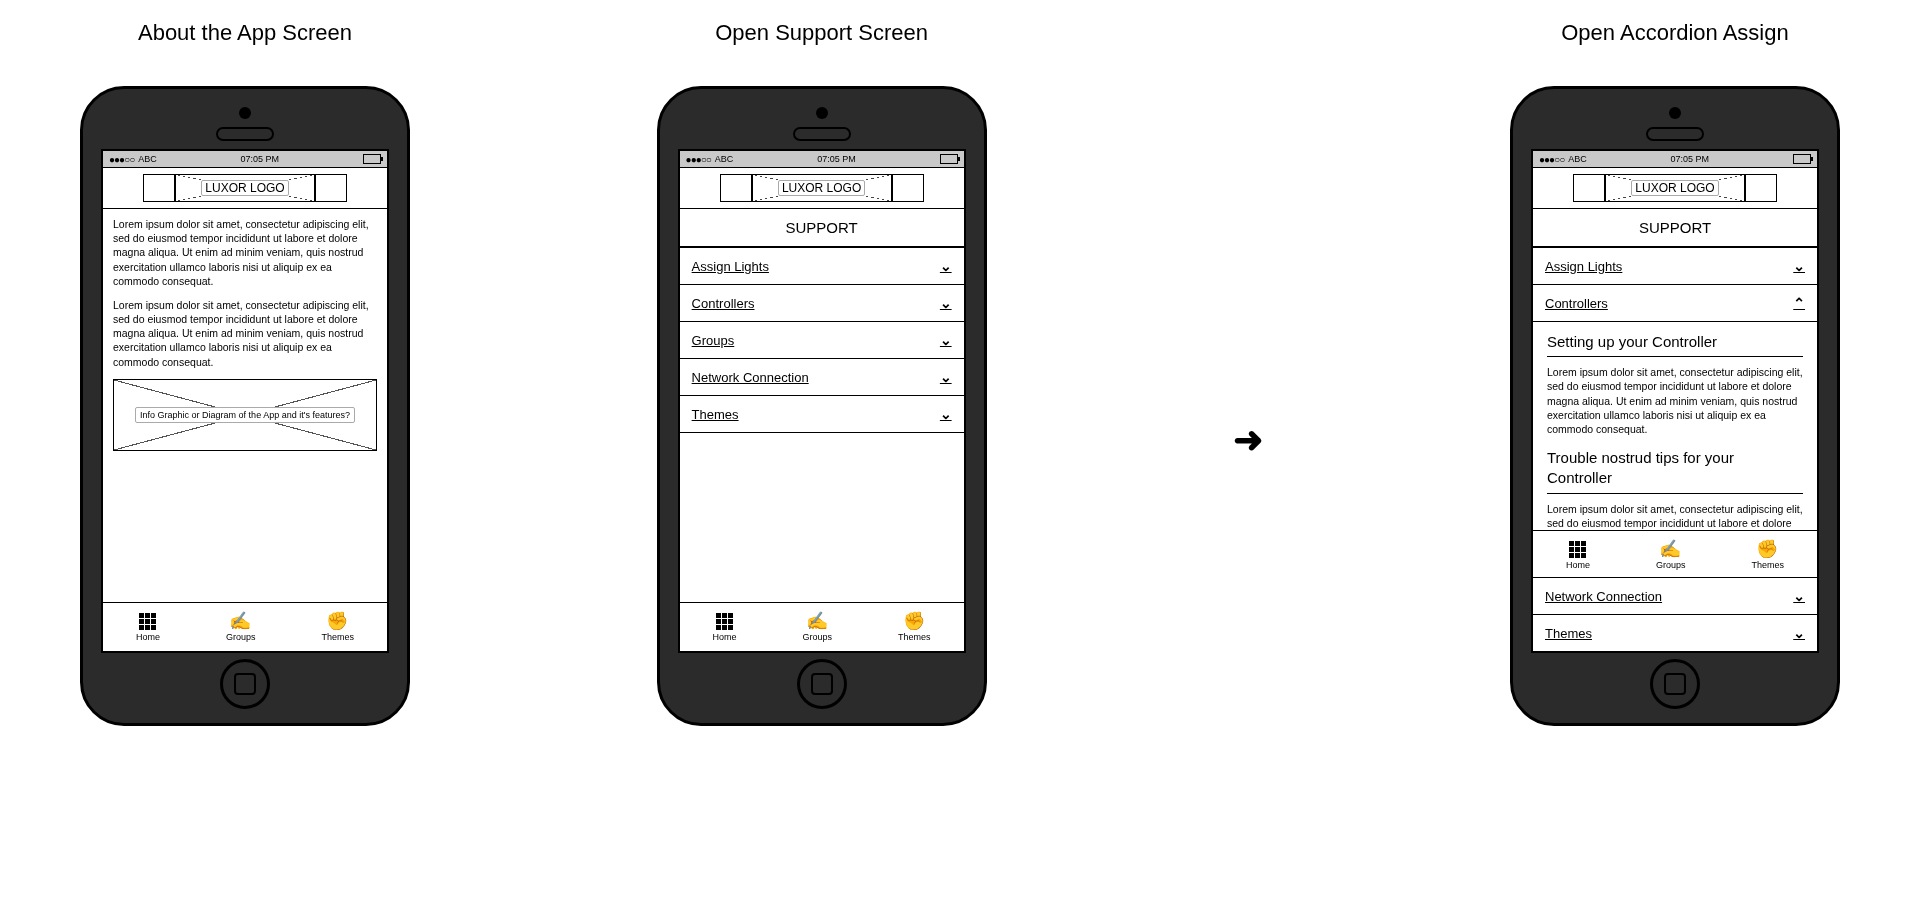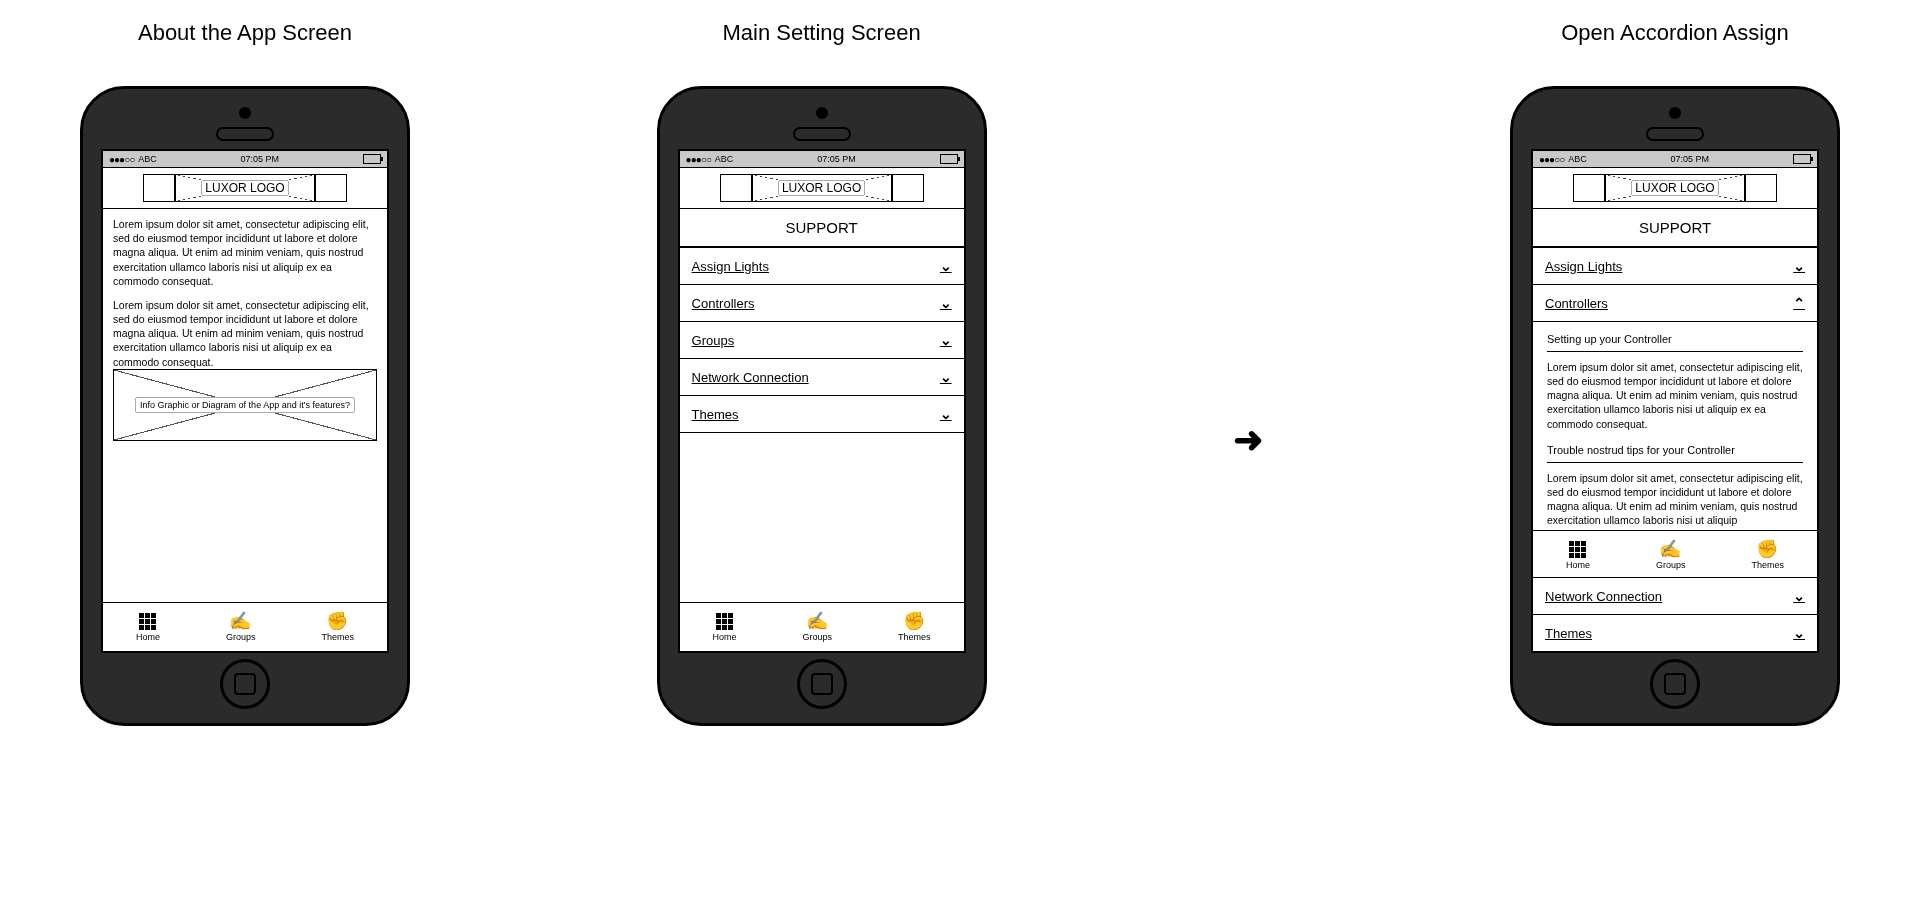--- a/index.html
+++ b/index.html
@@ -165,20 +165,21 @@
     border:1px solid #000;
     display:flex; align-items:center; justify-content:center;
     font-size:9px;
     background:
       linear-gradient(to top right, transparent 49.5%, #555 49.5%, #555 50.5%, transparent 50.5%),
       linear-gradient(to top left,  transparent 49.5%, #555 49.5%, #555 50.5%, transparent 50.5%);
   }
   .img-ph span { background:#fff; padding:1px 3px; border:1px solid #aaa; border-radius:2px; }
 
   .wide-ph {
+    margin-top:10px;
     border:1px solid #000;
     height: 70px;
     display:flex; align-items:center; justify-content:center;
     font-size:9px;
     padding:0 6px;
     text-align:center;
     background:
       linear-gradient(to top right, transparent 49.6%, #555 49.6%, #555 50.4%, transparent 50.4%),
       linear-gradient(to top left,  transparent 49.6%, #555 49.6%, #555 50.4%, transparent 50.4%);
   }
@@ -196,21 +197,21 @@
     text-decoration: underline;
   }
   .acc-list > .acc-row:first-child { border-top: 1px solid #000; }
   .chev { font-size: 14px; font-weight:bold; }
 
   .acc-body {
     padding: 10px 14px 6px 14px;
     font-size: 10.5px;
     line-height:1.35;
   }
-  .acc-body .sub-title { font-size:11px; margin-bottom:2px; }
+  .acc-body .sub-title { font-size:15px; margin-bottom:2px; }
   .acc-body hr { border:none; border-top:1px solid #000; margin:4px 0 8px 0; }
 
   
   .tabbar {
     border-top: 1px solid #000;
     height: 48px;
     display:flex;
     justify-content:space-around;
     align-items:center;
     background:#fff;
@@ -292,21 +293,21 @@
             <span>Themes</span>
           </div>
         </div>
 
       </div>
       <div class="home-btn"></div>
     </div>
   </div>
 
   <div class="col">
-    <div class="screen-title">Main Setting Screen</div>
+    <div class="screen-title">Open Support Screen</div>
     <div class="phone">
       <div class="screen">
 
         <div class="statusbar">
           <div class="left">
             <span class="signal">●●●○○</span>
             <span>ABC</span>
           </div>
           <span>07:05 PM</span>
           <div class="right">

